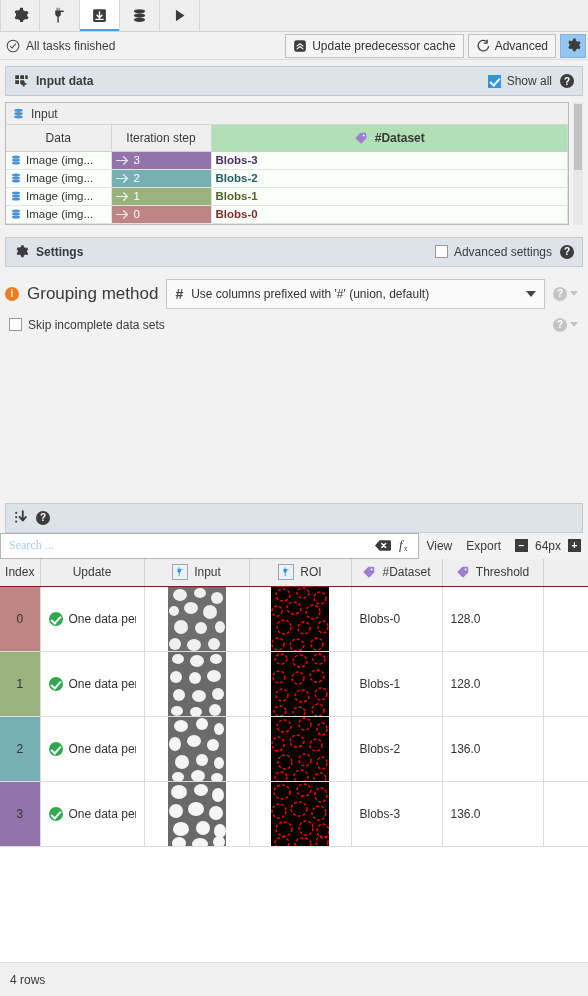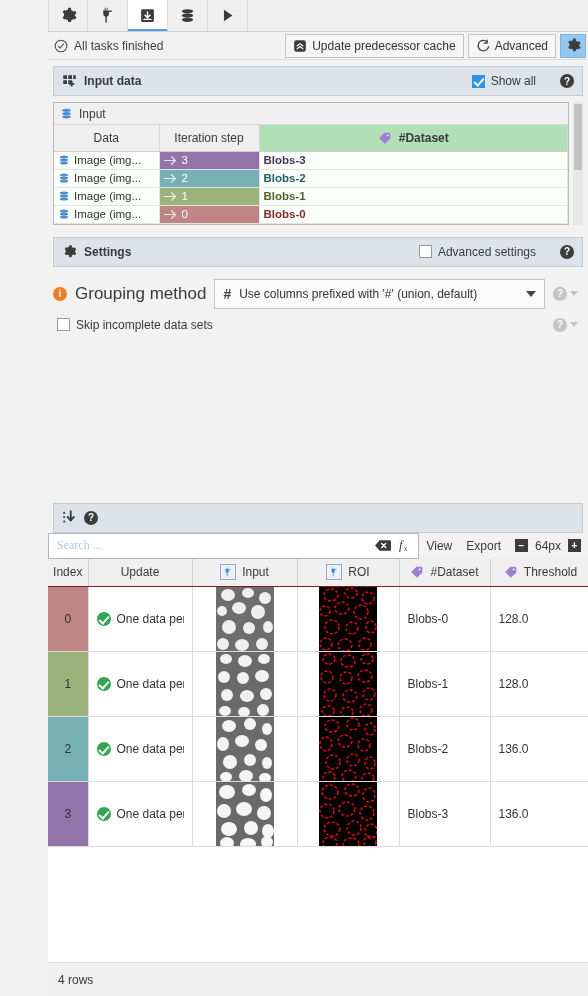--- a/index.html
+++ b/index.html
@@ -5,21 +5,21 @@
   * { box-sizing: border-box; }
   html, body { margin:0; padding:0; }
   body {
     width:588px; height:996px;
     font-family:"Liberation Sans", sans-serif;
     font-size:12px;
     color:#333;
     background:#f2f2f2;
     overflow:hidden;
   }
-  .app { width:588px; height:996px; display:flex; flex-direction:column; background:#f2f2f2;padding-left:48px; }
+  .app { width:588px; height:996px; display:flex; flex-direction:column; background:#f2f2f2; }
 
   
   .tabstrip { height:32px; background:#efefef; display:flex; align-items:flex-end;
               border-bottom:1px solid #cfcfcf; }
   .tab { width:40px; height:31px; display:flex; align-items:center; justify-content:center;
          background:#efefef; border-right:1px solid #d8d8d8; position:relative; }
   .tab:first-child { border-left:1px solid #d8d8d8; }
   .tab.active { background:#ffffff; }
   .tab.active:after { content:""; position:absolute; left:0; right:0; bottom:0; height:2px; background:#4a9fe0; }
   .tabstrip .filler { flex:1; height:31px; border-bottom:0; }
@@ -32,21 +32,21 @@
   .btn { height:24px; display:flex; align-items:center; gap:5px; padding:0 7px;
          background:#f5f5f5; border:1px solid #c2c2c2; font-size:12px; color:#333;
          margin-left:4px; }
   .btn.icon-only { width:26px; justify-content:center; padding:0; }
   .btn.gear-active { background:#95c6ef; border-color:#7fb4e0; margin-right:2px; }
 
   
   .sect-head { height:30px; margin:6px 5px 0 5px; background:#dde3e9; border:1px solid #c3cbd3;
                display:flex; align-items:center; padding:0 8px; gap:7px; }
   .sect-head .title { font-weight:bold; font-size:12px; color:#3a3a3a; flex:1; }
-  .sect-head .right { display:flex; align-items:flex-start; gap:24px; }
+  .sect-head .right { display:flex; align-items:flex-start; gap:8px; }
   .cb-label { display:flex; align-items:center; gap:6px; font-size:12px; color:#3a3a3a; }
 
   .checkbox { width:13px; height:13px; border:1px solid #9a9a9a; background:#fff; display:inline-block; }
   .checkbox.checked { background:#2f93e8; border-color:#2f93e8; position:relative; }
   .checkbox.checked:after { content:""; position:absolute; left:3px; top:0px; width:4px; height:8px;
         border:solid #fff; border-width:0 2px 2px 0; transform:rotate(42deg); }
 
   .help { width:14px; height:14px; border-radius:50%; background:#3c3c3c; color:#fff;
           font-size:10px; font-weight:bold; display:flex; align-items:center; justify-content:center; }
   .help.grey { background:#c4c4c4; }

